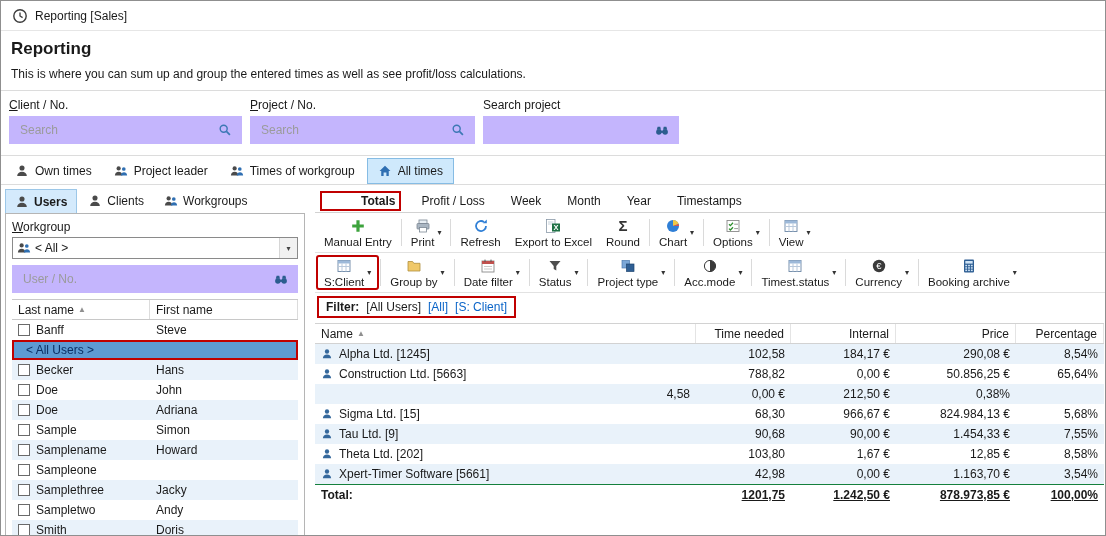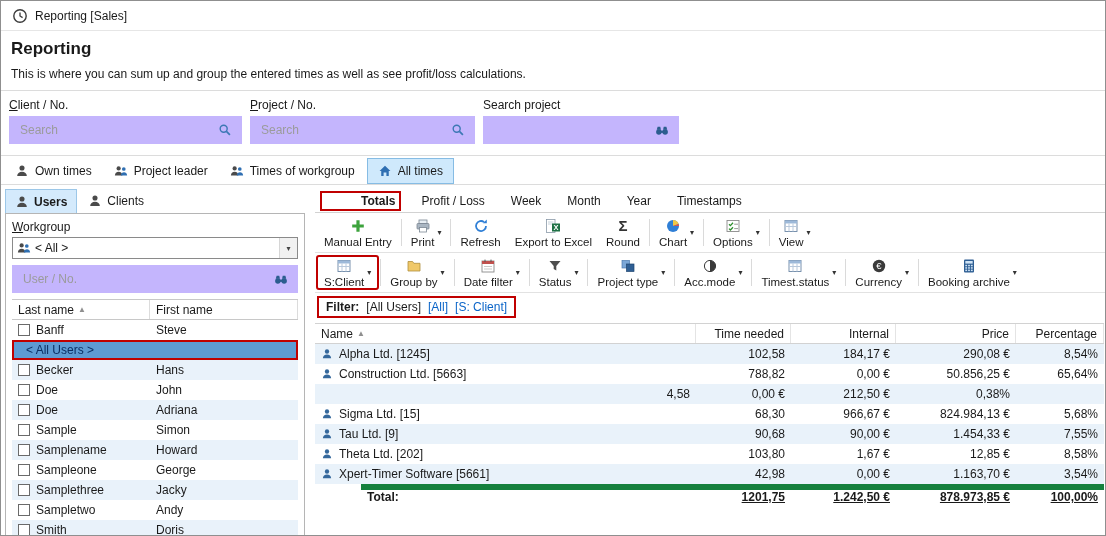--- a/index.html
+++ b/index.html
@@ -81,21 +81,21 @@
 
   .dtable { margin-top:3px; margin-right:1px; }
   .dhead, .drow { display:grid; grid-template-columns:1fr 95px 105px 120px 88px; }
   .dhead { height:21px; border-top:1px solid #d2d2d2; border-bottom:1px solid #d2d2d2; }
   .dhead > div { display:flex; align-items:center; gap:4px; padding:0 6px; border-right:1px solid #e4e4e4; }
   .dhead > div.num { justify-content:flex-end; }
   .drow { height:20px; align-items:center; }
   .drow.alt { background:#e9f2fa; }
   .drow .name { display:flex; align-items:center; gap:6px; padding:0 6px; overflow:hidden; white-space:nowrap; }
   .drow .num { text-align:right; padding:0 6px; white-space:nowrap; }
-  .drow.total { font-weight:bold; border-top:6px solid #15803d; background:#fff;margin-left:46px; }
+  .drow.total { font-weight:bold; border-top:1px solid #15803d; background:#fff; }
   .drow.total .num { text-decoration:underline; }
 
   .i16 { width:16px; height:16px; flex:none; }
   .i14 { width:14px; height:14px; flex:none; }
   .i12 { width:12px; height:12px; flex:none; }
   .c-dark { color:#4a4a4a; }
   .c-blue { color:#35689c; }
 </style>
 </head>
 <body>
@@ -304,20 +304,26 @@
               <use href="#sym-person"></use>
             </svg>
           <span>Users</span>
         </div>
         <div class="ltab">
           <svg class="i14 c-dark">
               <use href="#sym-person"></use>
             </svg>
           <span>Clients</span>
         </div>
+        <div class="ltab">
+          <svg class="i14 c-dark">
+              <use href="#sym-people"></use>
+            </svg>
+          <span>Workgroups</span>
+        </div>
       </div>
 
       <div class="left-body">
         <label class="mnemonic">Workgroup</label>
 
         <div class="combo">
           <span class="cicon">
               <svg class="i14 c-dark">
                 <use href="#sym-people"></use>
               </svg>
@@ -402,23 +408,20 @@
               </div>
             <div class="cell">
                 <span>Howard</span>
               </div>
           </div>
           <div class="urow">
             <div class="cell">
                 <span class="cb"></span>
                 <span>Sampleone</span>
               </div>
-            <div class="cell">
-                <span>George</span>
-              </div>
           </div>
           <div class="urow alt">
             <div class="cell">
                 <span class="cb"></span>
                 <span>Samplethree</span>
               </div>
             <div class="cell">
                 <span>Jacky</span>
               </div>
           </div>

